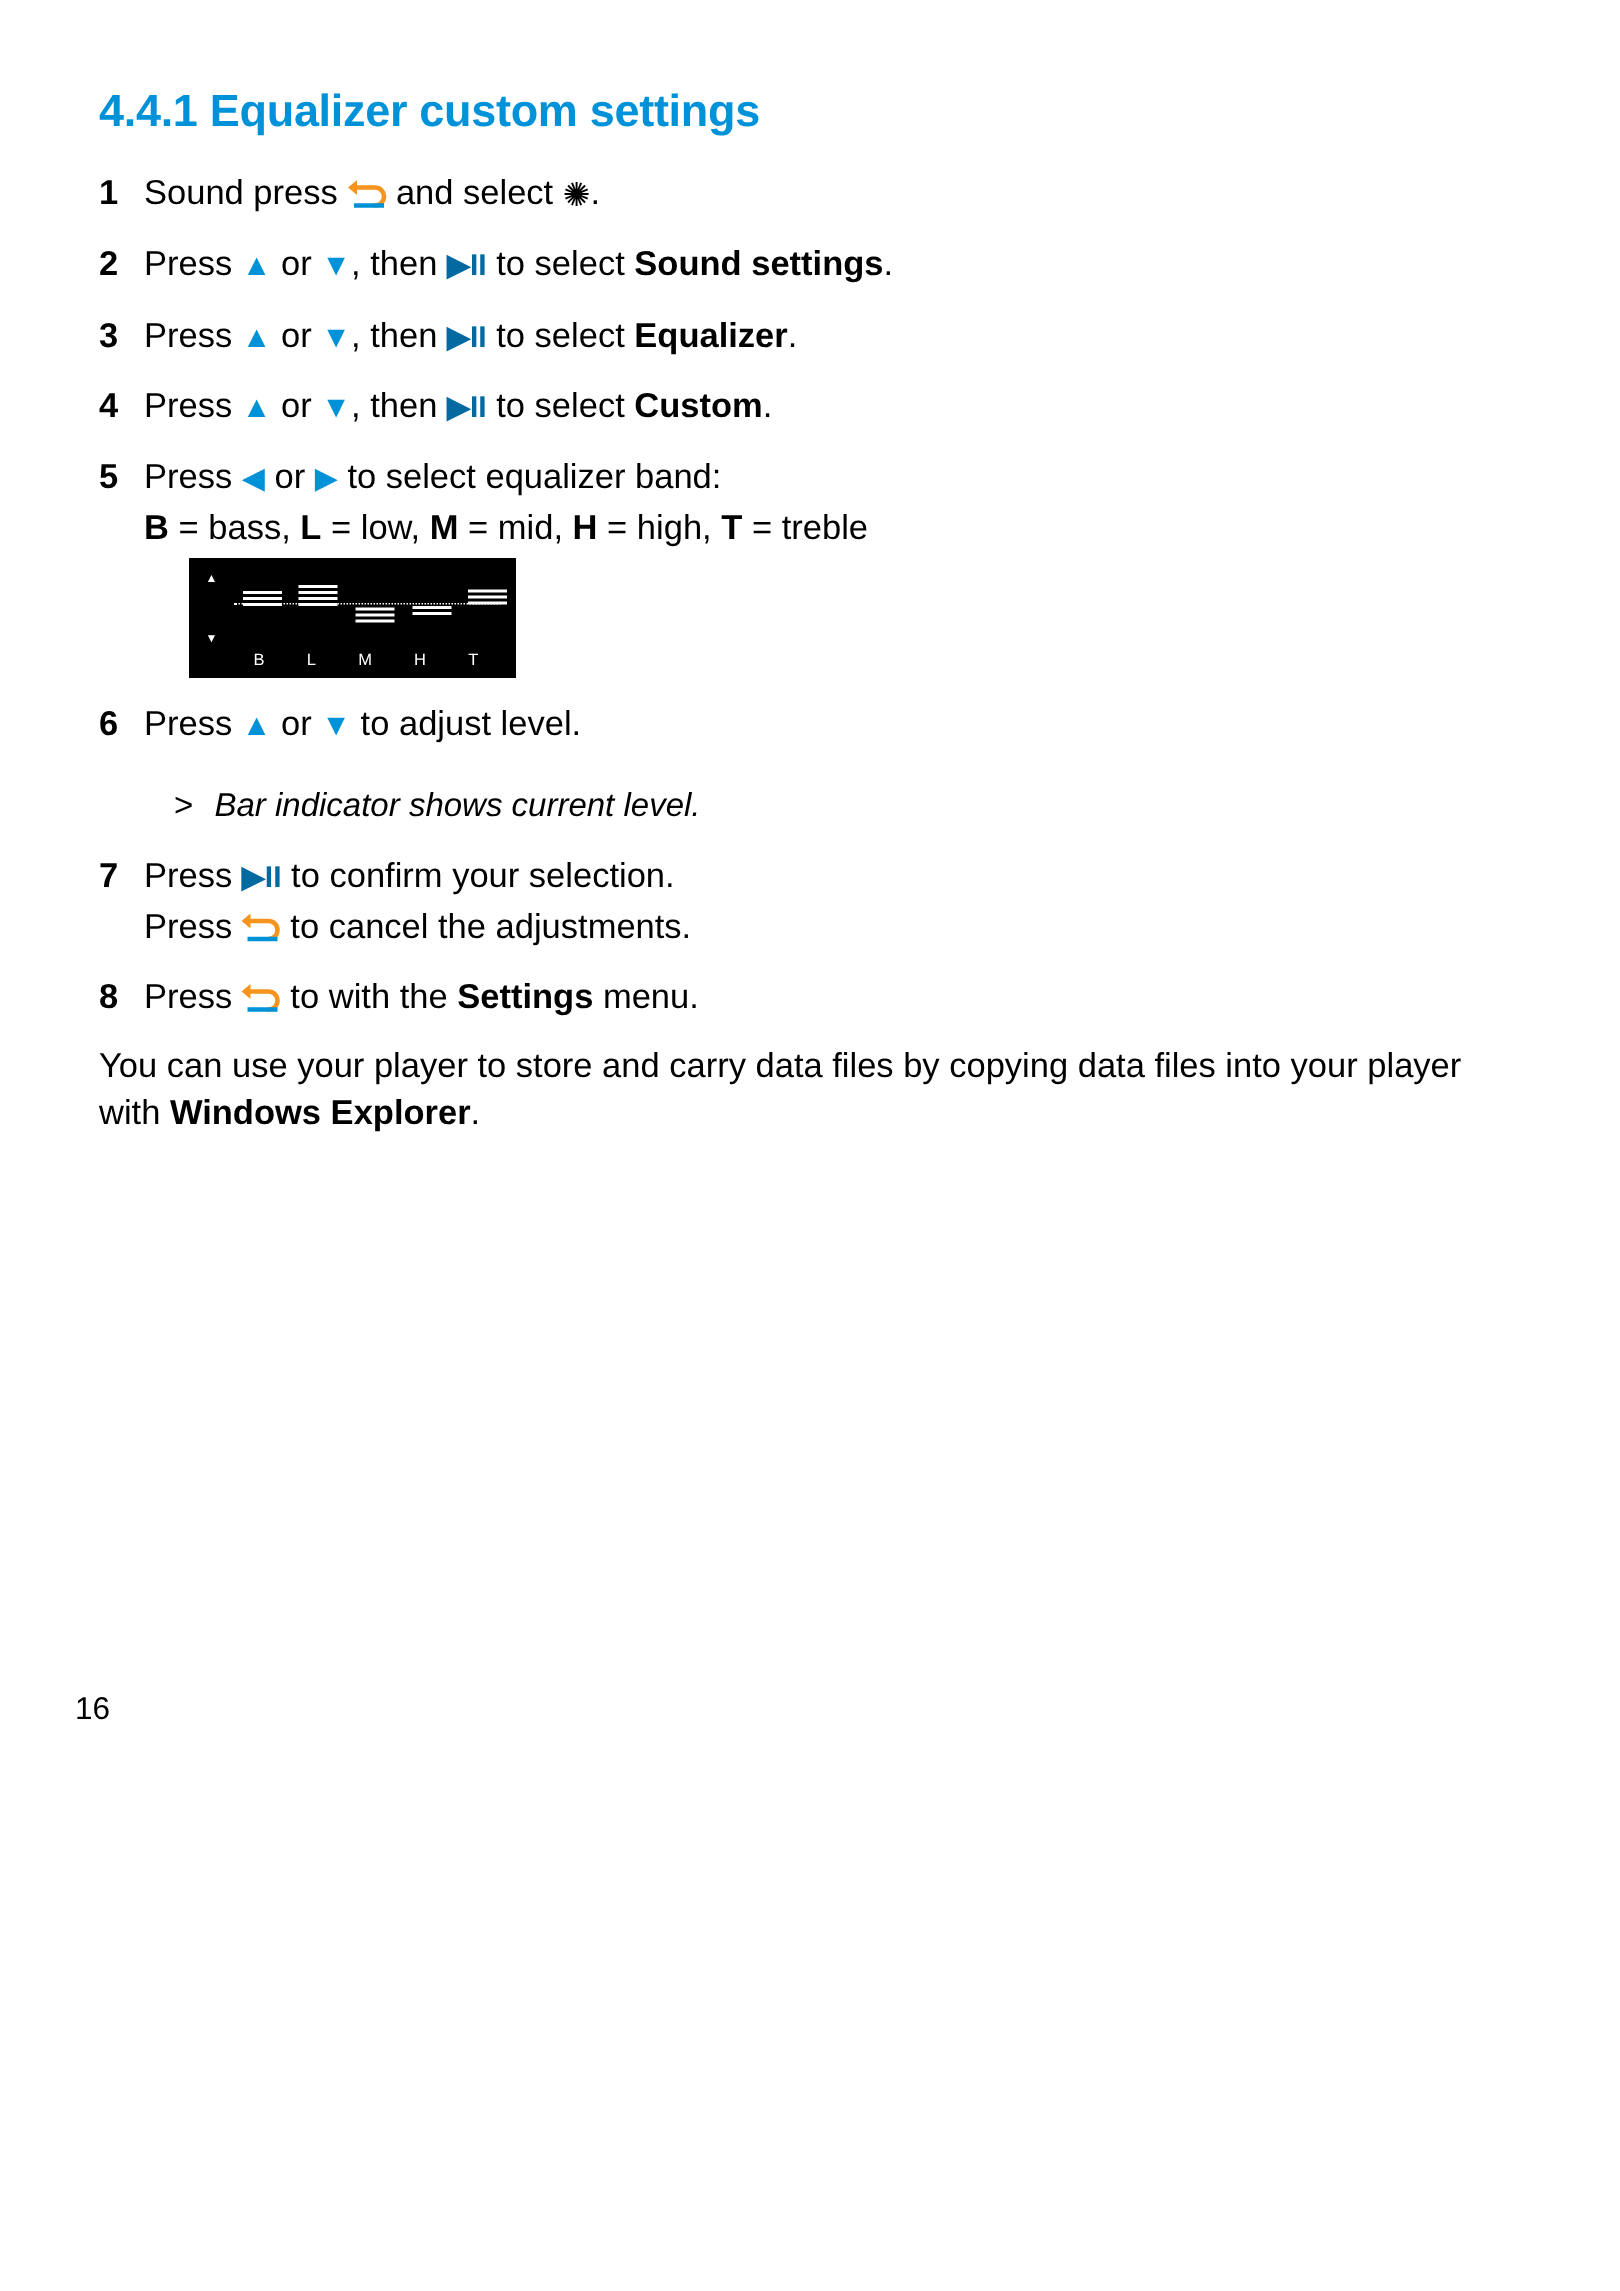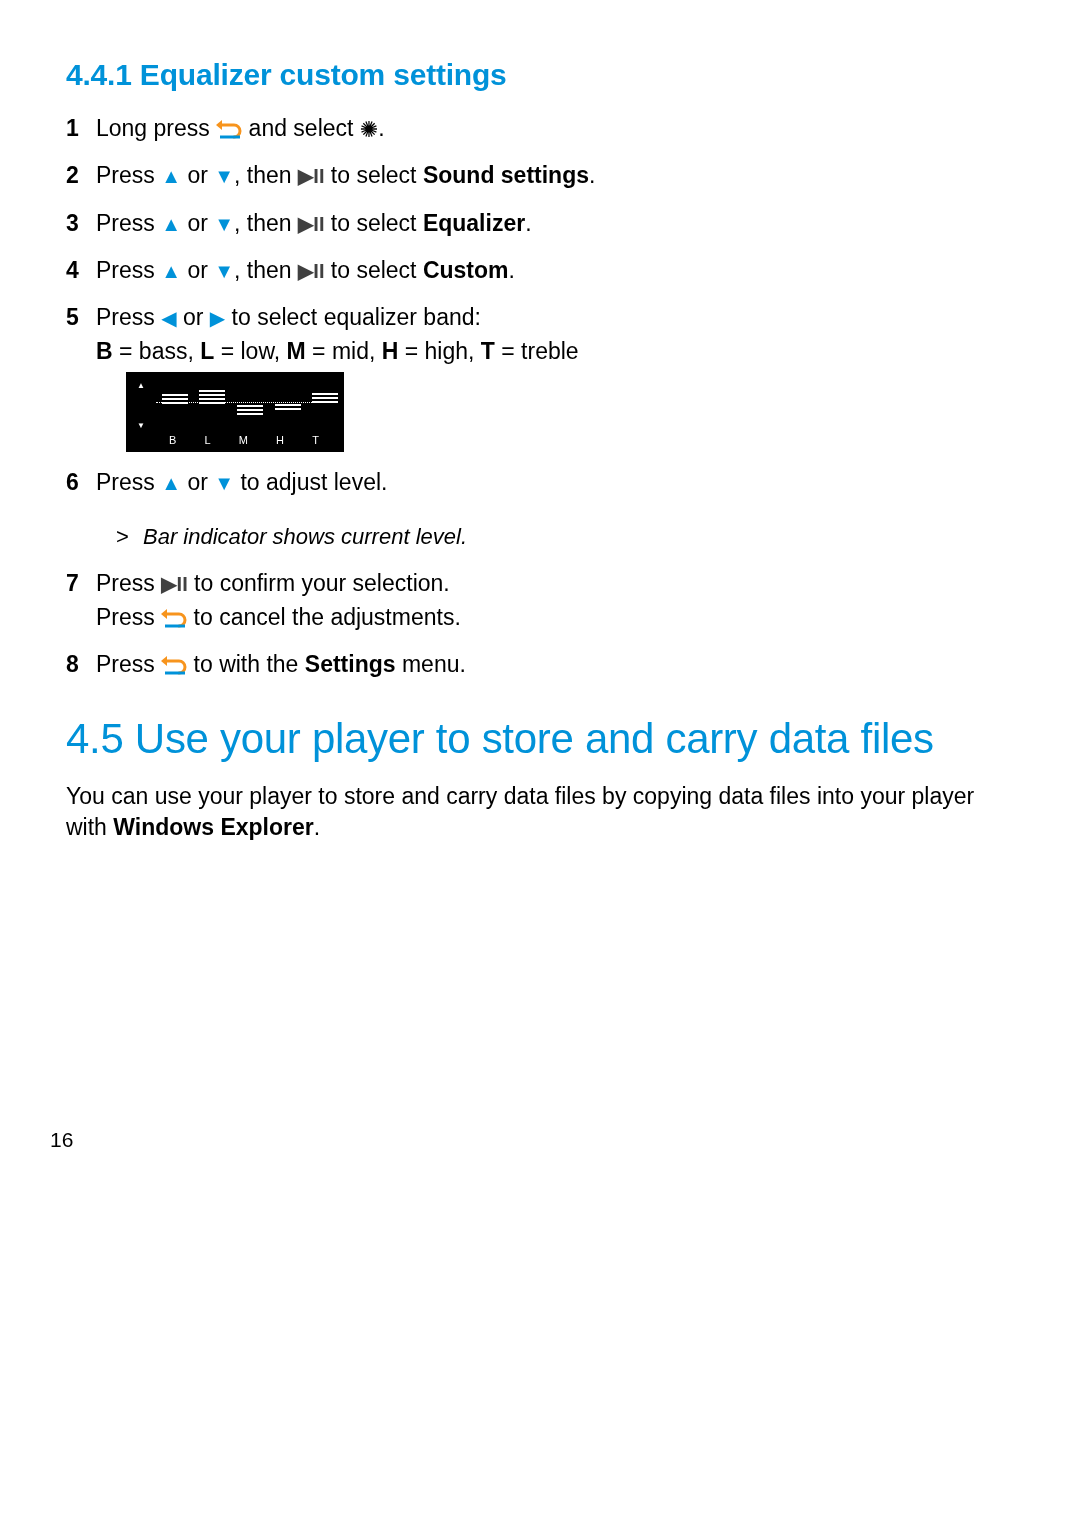--- a/index.html
+++ b/index.html
@@ -68,21 +68,21 @@
     margin-right: 8px;
   }
   .page-num {
     position: absolute;
     left: 50px;
     bottom: 60px;
     font-size: 21px;
   }
   .tri-up, .tri-down { color: #0092d9; font-size: 20px; display: inline-block; line-height: 1; vertical-align: 0px; }
   .tri-left, .tri-right { color: #0092d9; font-size: 20px; display: inline-block; line-height: 1; vertical-align: 0px; }
-  .play-pause { color: #404040; font-size: 20px; font-weight: 700; display: inline-block; line-height: 1; vertical-align: 0px; }
+  .play-pause { color: #0369a1; font-size: 20px; font-weight: 700; display: inline-block; line-height: 1; vertical-align: 0px; }
   .gear { font-size: 22px; display: inline-block; line-height: 1; vertical-align: -1px; }
 
   .back-arrow {
     display: inline-block;
     vertical-align: -3px;
     position: relative;
   }
   .back-arrow svg { display: block; }
 
   
@@ -138,21 +138,21 @@
 
 <div class="page">
 
   <h3 class="h3">4.4.1 Equalizer custom settings</h3>
 
 
   <ol class="steps">
 
     <li>
       <span class="num">1</span>
-      <span>Long press </span>
+      <span>Sound press </span>
       <span class="back-arrow">
         <svg width="26" height="22" viewBox="0 0 26 22">
           <path d="M6 3 L0 8 L6 13 Z" fill="#f7941d"></path>
           <path d="M4 8 H18 A6 6 0 0 1 18 20" fill="none" stroke="#f7941d" stroke-width="3" stroke-linecap="round"></path>
           <line x1="4" y1="20" x2="24" y2="20" stroke="#0092d9" stroke-width="3"></line>
         </svg>
       </span>
       <span> and select </span>
       <span class="gear">✺</span><span>.</span>
     </li>
@@ -291,21 +291,20 @@
           <path d="M4 8 H18 A6 6 0 0 1 18 20" fill="none" stroke="#f7941d" stroke-width="3" stroke-linecap="round"></path>
           <line x1="4" y1="20" x2="24" y2="20" stroke="#0092d9" stroke-width="3"></line>
         </svg>
       </span>
       <span> to with the </span>
       <b>Settings</b><span> menu.</span>
     </li>
 
   </ol>
 
-  <h2 class="h2">4.5  Use your player to store and carry data files</h2>
 
   <p class="body-text">
     <span>You can use your player to store and carry data files by copying data files into your player with </span><b>Windows Explorer</b><span>.</span>
   </p>
 
   <div class="page-num">16</div>
 
 </div>
 
 </body></html>

